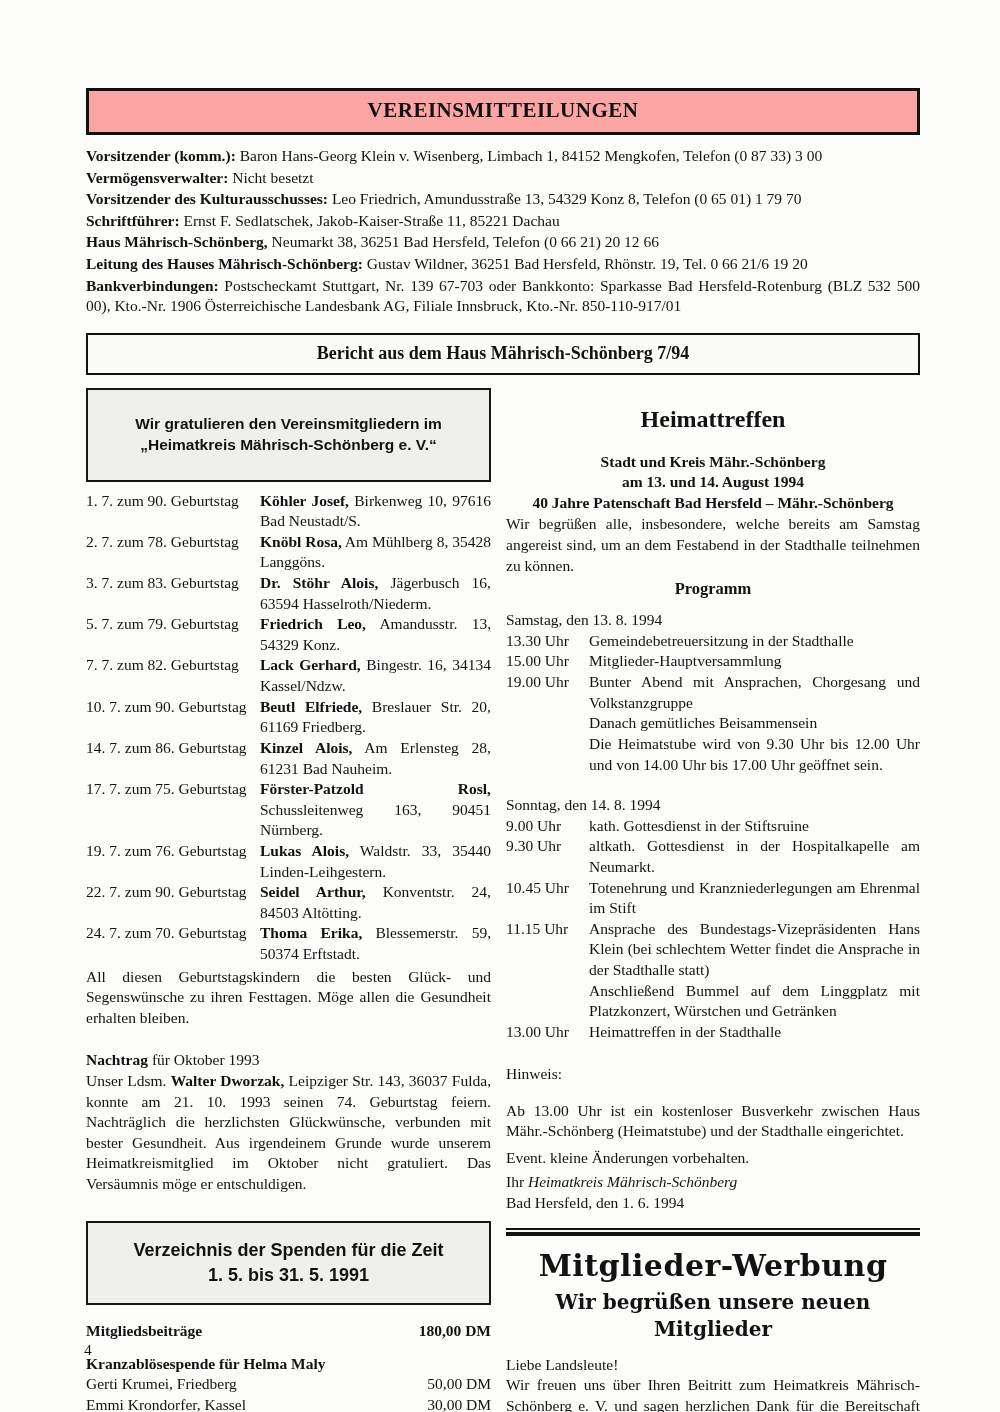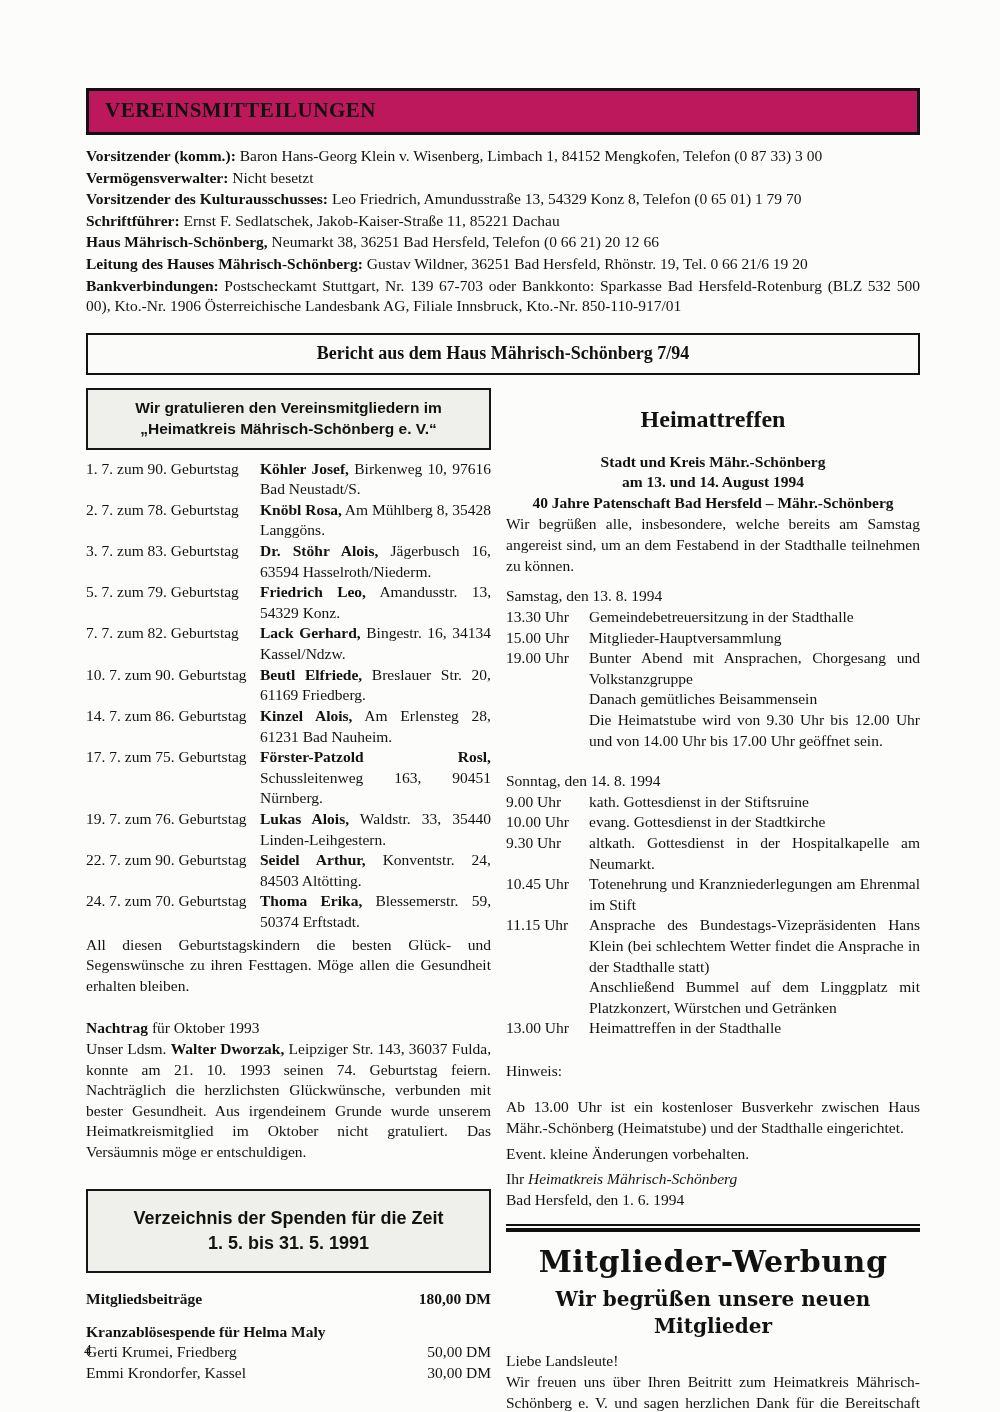--- a/index.html
+++ b/index.html
@@ -7,22 +7,22 @@
     width:1000px;height:1412px;overflow:hidden;
     background:#fcfcfb;color:#121212;
     font-family:"Liberation Serif","DejaVu Serif",serif;
     font-size:15.5px;line-height:1.33;
     position:relative;
   }
   .page{padding:88px 80px 0 86px;width:834px;}
 
   
   .masthead-box{
-    border:3px solid #111;background:#be185d;
-    text-align:left;padding:6px 16px 7px;
+    border:3px solid #111;background:#fca5a5;
+    text-align:center;padding:6px 0 7px;
   }
   .masthead-box h1{
     margin:0;font-size:21px;letter-spacing:.5px;
     font-weight:bold;
   }
   .officers{margin-top:11px;}
   .officer-line{text-align:justify;margin:0 0 1px 0;}
   .officer-line b{font-weight:bold;margin-top:48px;}
 
   
@@ -36,21 +36,21 @@
   .columns{display:flex;gap:15px;margin-top:13px;}
   .col-left{flex:0 0 405px;}
   .col-right{flex:1;min-width:0;}
 
   
   .gray-box{
     border:2px solid #161616;background:#efefec;
     text-align:center;font-family:"Liberation Sans","DejaVu Sans",sans-serif;
     font-weight:bold;
   }
-  .congrats-box{padding:8px 6px;font-size:15.5px;line-height:1.35;}
+  .congrats-box{padding:24px 6px;font-size:15.5px;line-height:1.35;}
   .birthday-list{margin-top:9px;}
   .birthday-row{display:flex;}
   .birthday-date{flex:0 0 174px;}
   .birthday-entry{flex:1;text-align:justify;}
   .birthday-entry b{font-weight:bold;}
   .closing-par{text-align:justify;margin:2px 0 0;}
   .nachtrag-head{margin:22px 0 0;font-size:15.5px;}
   .nachtrag-par{text-align:justify;margin:0;}
   .spenden-box{margin-top:26px;padding:15px 6px;font-size:18px;line-height:1.4;}
   .spenden-list{margin-top:16px;}
@@ -199,20 +199,21 @@
 
     </div>
 
     <div class="col-right">
 
       <p class="c ht-title">Heimattreffen</p>
       <p class="c ht-sub">Stadt und Kreis Mähr.-Schönberg</p>
       <p class="c ht-sub">am 13. und 14. August 1994</p>
       <p class="c ht-sub3">40 Jahre Patenschaft Bad Hersfeld – Mähr.-Schönberg</p>
       <p class="intro-par">Wir begrüßen alle, insbesondere, welche bereits am Samstag angereist sind, um an dem Festabend in der Stadthalle teilnehmen zu können.</p>
+      <p class="c prog-title">Programm</p>
 
       <p class="day-head">Samstag, den 13. 8. 1994</p>
       <div>
         <div class="sched-row">
             <span class="sched-time">13.30 Uhr</span>
             <span class="sched-text">Gemeindebetreuersitzung in der Stadthalle</span>
           </div>
         <div class="sched-row">
             <span class="sched-time">15.00 Uhr</span>
             <span class="sched-text">Mitglieder-Hauptversammlung</span>
@@ -229,24 +230,20 @@
             <span class="sched-time"></span>
             <span class="sched-text">Die Heimatstube wird von 9.30 Uhr bis 12.00 Uhr und von 14.00 Uhr bis 17.00 Uhr geöffnet sein.</span>
           </div>
       </div>
 
       <p class="day-head" style="margin-top:20px;">Sonntag, den 14. 8. 1994</p>
       <div>
         <div class="sched-row">
             <span class="sched-time">9.00 Uhr</span>
             <span class="sched-text">kath. Gottesdienst in der Stiftsruine</span>
-          </div>
-        <div class="sched-row">
-            <span class="sched-time">10.00 Uhr</span>
-            <span class="sched-text">evang. Gottesdienst in der Stadtkirche</span>
           </div>
         <div class="sched-row">
             <span class="sched-time">9.30 Uhr</span>
             <span class="sched-text">altkath. Gottesdienst in der Hospitalkapelle am Neumarkt.</span>
           </div>
         <div class="sched-row">
             <span class="sched-time">10.45 Uhr</span>
             <span class="sched-text">Totenehrung und Kranzniederlegungen am Ehrenmal im Stift</span>
           </div>
         <div class="sched-row">

